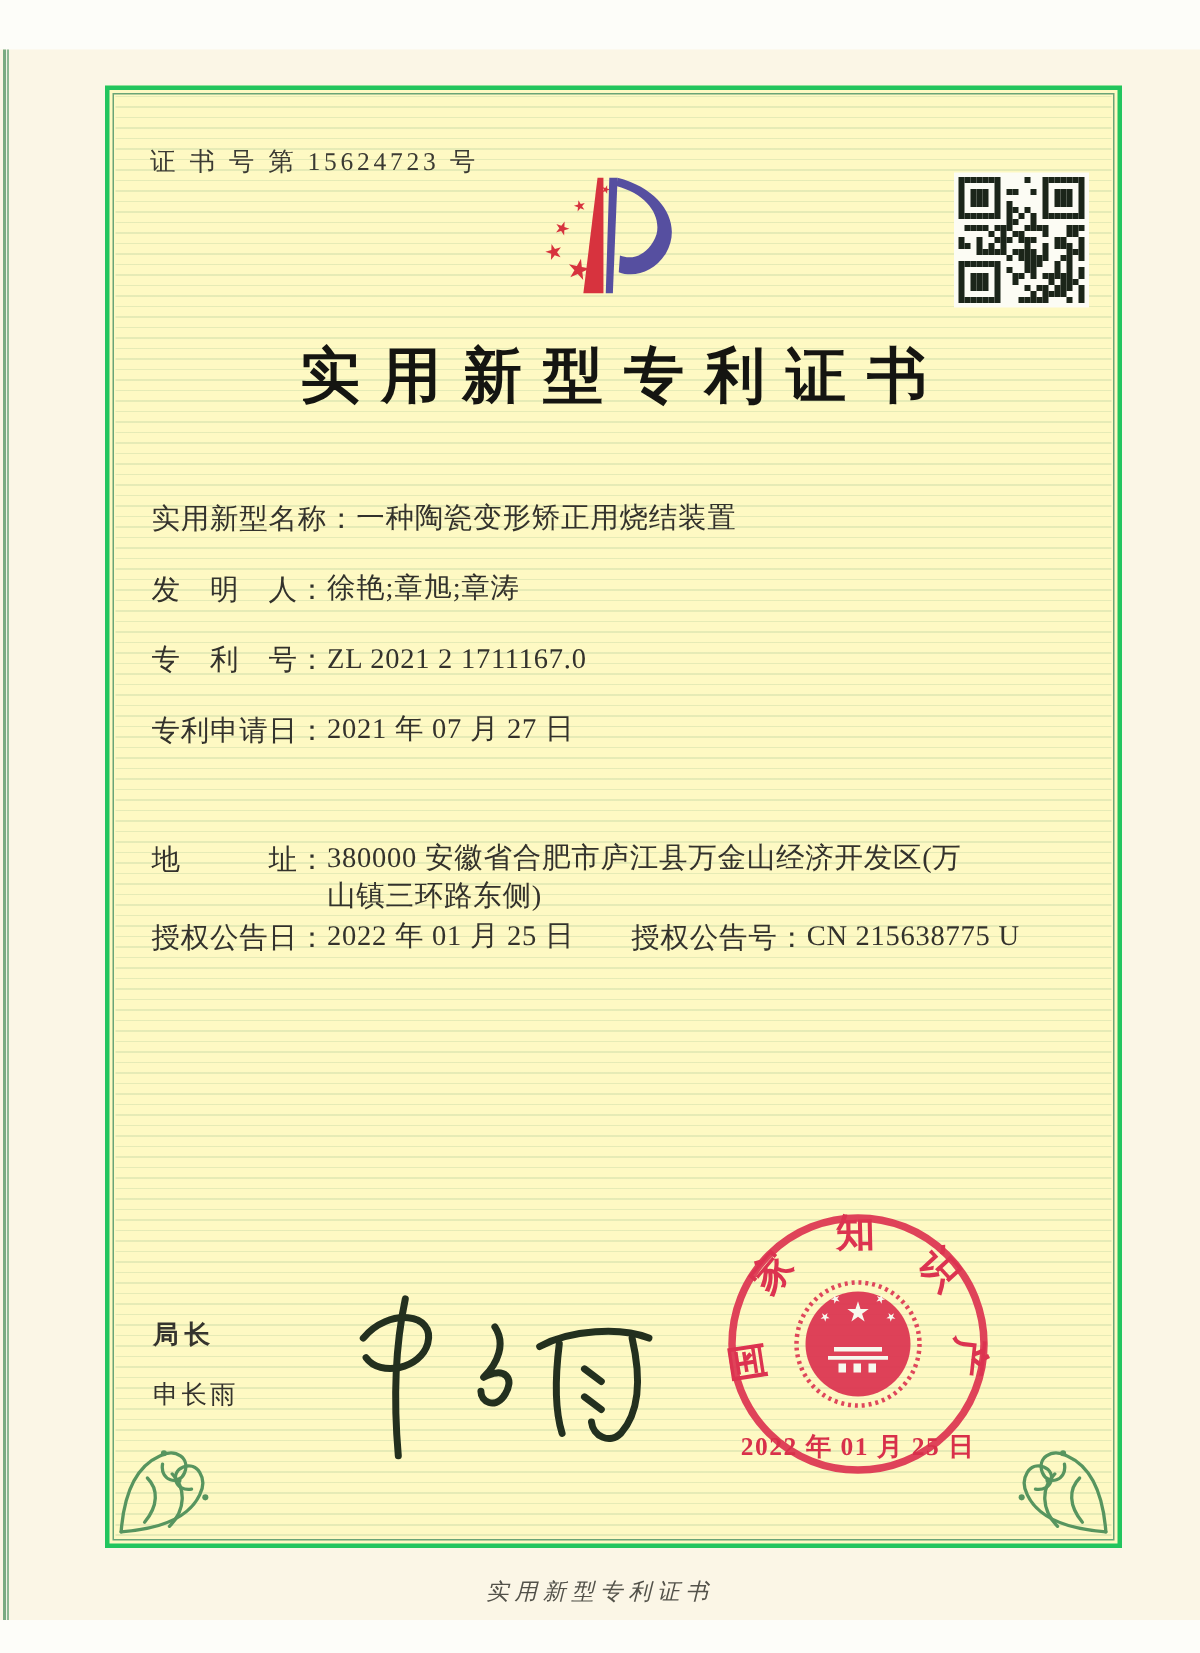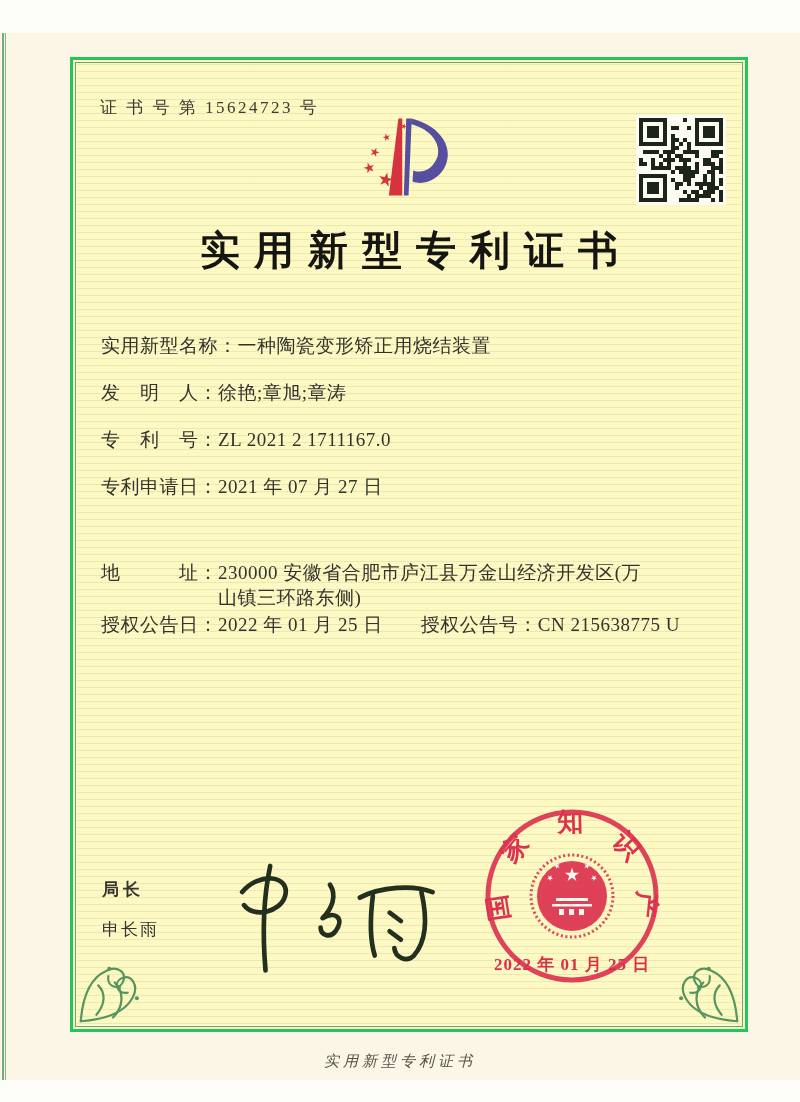--- a/index.html
+++ b/index.html
@@ -357,21 +357,21 @@
     <div class="row r1">
       <span class="lbl">发　明　人：</span><span class="val">徐艳;章旭;章涛</span>
     </div>
     <div class="row r2">
       <span class="lbl">专　利　号：</span><span class="val">ZL 2021 2 1711167.0</span>
     </div>
     <div class="row r3">
       <span class="lbl">专利申请日：</span><span class="val">2021 年 07 月 27 日</span>
     </div>
     <div class="row r5">
-      <span class="lbl">地　　　址：</span><span class="val">230000  安徽省合肥市庐江县万金山经济开发区(万山镇三环路东侧)</span>
+      <span class="lbl">地　　　址：</span><span class="val">380000  安徽省合肥市庐江县万金山经济开发区(万山镇三环路东侧)</span>
     </div>
     <div class="row r6">
       <span class="lbl">授权公告日：</span><span class="val">2022 年 01 月 25 日</span><span class="pair2"><span class="lbl">授权公告号：</span><span class="val">CN 215638775 U</span></span>
     </div>
 
     <div class="paras">
     </div>
 
     <div class="signer-title">局长</div>
     <div class="signer-name">申长雨</div>

